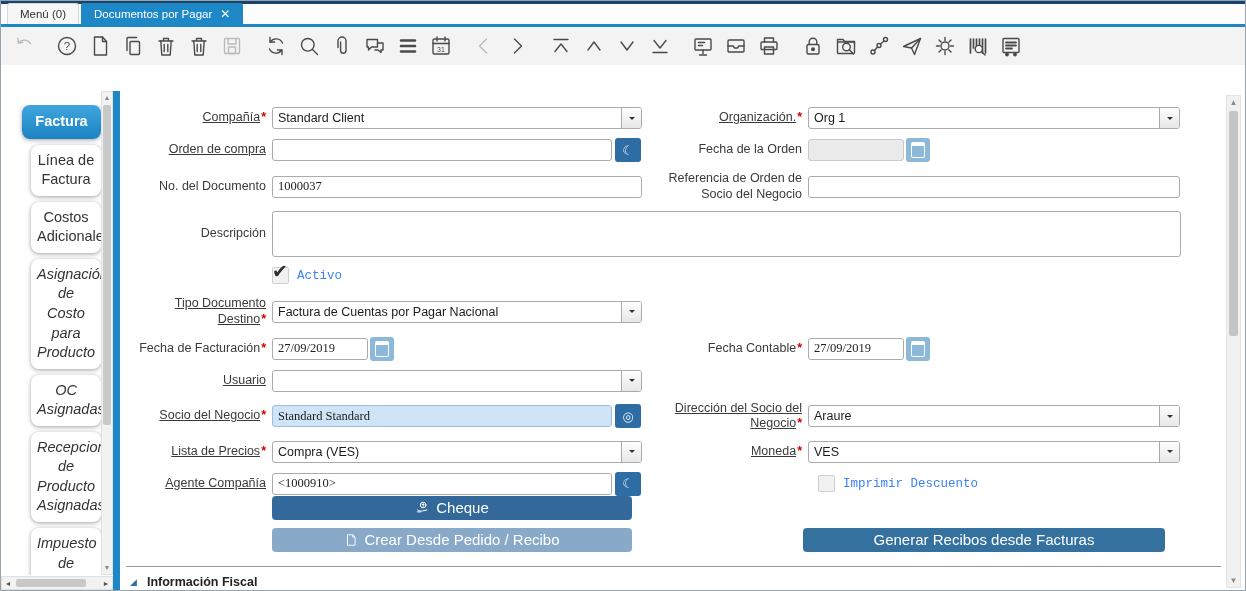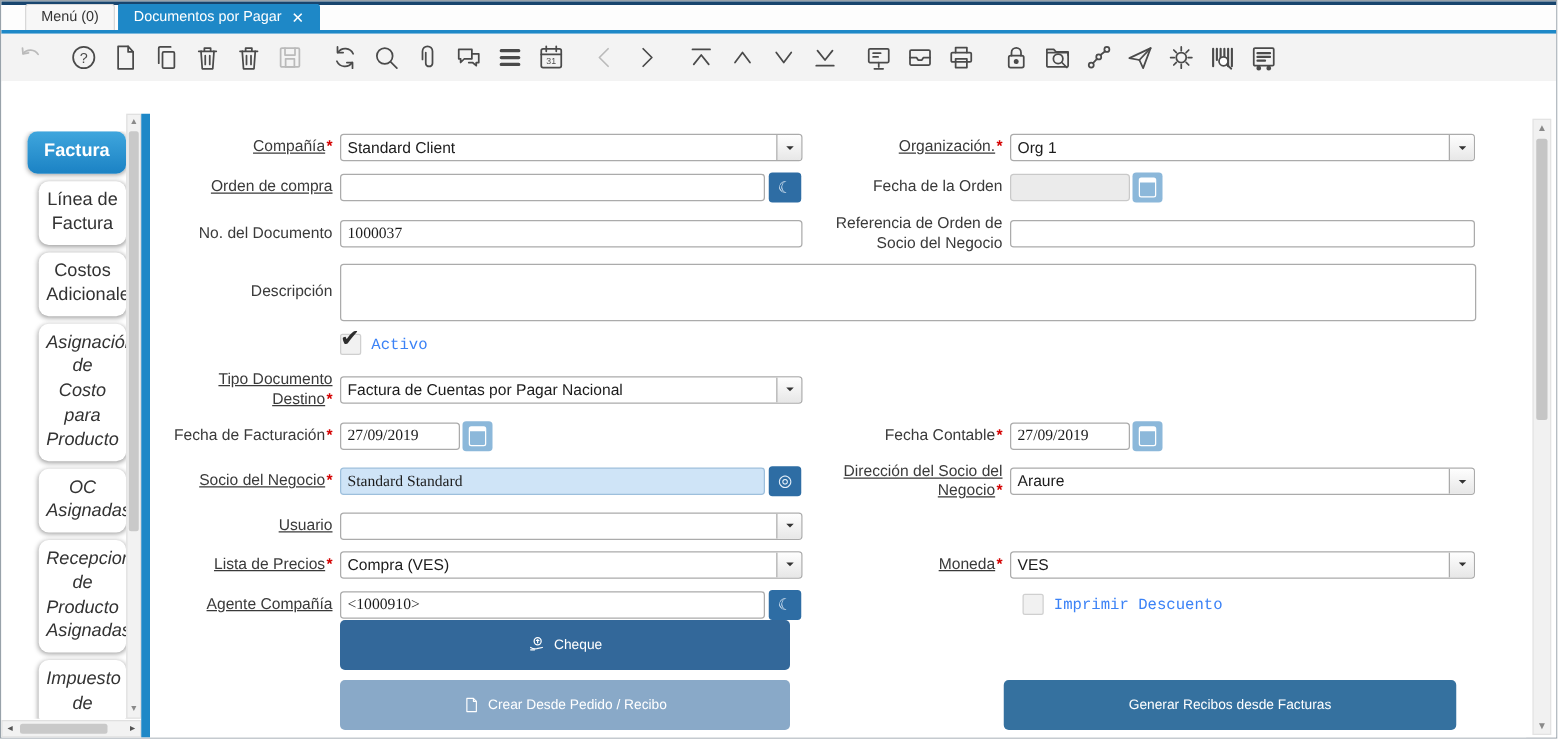--- a/index.html
+++ b/index.html
@@ -1,20 +1,20 @@
 <!DOCTYPE html>
 <html><head>
 <meta charset="utf-8">
 <style>
   html,body{margin:0;padding:0;background:#fff;}
   body{font-family:"Liberation Sans","DejaVu Sans",sans-serif;-webkit-font-smoothing:antialiased;}
   .app{position:relative;width:1246px;height:591px;overflow:hidden;background:#fff;border:1px solid #98a2aa;box-sizing:border-box;}
   
   .topstrip{height:3px;background:#18456e;}
-  .tabbar{height:20px;background:#fdfdfd;display:flex;align-items:flex-end;padding-left:19px;}
+  .tabbar{height:20px;background:#fdfdfd;display:flex;align-items:flex-end;padding-left:6px;}
   .wtab{height:20px;display:flex;align-items:center;padding:0 12px;font-size:11.5px;color:#333;
         background:#f7f7f7;border:1px solid #d8d8d8;border-bottom:none;border-radius:3px 3px 0 0;margin-right:2px;cursor:default;}
   .wtab.active{background:#1e88c7;color:#fff;border-color:#1e88c7;}
   .wtab .close{margin-left:8px;font-size:12px;color:#fff;font-weight:bold;}
   .accentline{height:3px;background:#1e88c7;}
   .toolbar{height:38px;background:#f3f3f3;display:flex;align-items:center;padding-left:6px;}
   .tbtn{width:26px;height:26px;margin:0 3.5px;display:inline-flex;align-items:center;justify-content:center;cursor:pointer;}
   .tbtn svg{width:24px;height:24px;}
   .tbtn.disabled{opacity:.33;}
   .tbtn.gap{margin-left:14px;}
@@ -63,21 +63,21 @@
           display:flex;align-items:center;justify-content:center;cursor:pointer;}
   .calglyph{width:12px;height:11px;border:1.5px solid #fff;border-top-width:4px;border-radius:2px;background:transparent;}
   .disabledf{background:#ebebeb;border-color:#c9c9c9;}
   .hl{background:#cfe4f7;border-color:#9dbfdc;}
   textarea.desc{width:909px;height:46px;resize:none;border:1px solid #ababab;border-radius:3px;font-size:12.5px;
                 font-family:"Liberation Sans",sans-serif;box-sizing:border-box;padding:3px 5px;outline:none;}
   .chkwrap{display:flex;align-items:center;}
   .chkbox{width:15px;height:15px;background:#f1f1f1;border:1px solid #cfcfcf;border-radius:2px;position:relative;flex:none;cursor:pointer;}
   .chkbox .mark{position:absolute;left:-1px;top:-8px;font-size:19px;color:#2e2e2e;}
   .chklabel{font-size:12.5px;color:#3b82f6;margin-left:8px;font-family:Liberation Mono, monospace;}
-  .bigbtn{height:40px;border:none;border-radius:4px;color:#fff;font-size:11px;font-family:"Liberation Sans",sans-serif;
+  .bigbtn{height:24px;border:none;border-radius:4px;color:#fff;font-size:15px;font-family:"Liberation Sans",sans-serif;
           display:flex;align-items:center;justify-content:center;cursor:pointer;}
   .btn-cheque{width:360px;background:#33689a;}
   .btn-create{width:360px;background:#89a9c8;}
   .btn-generate{width:362px;background:#35719f;margin-left:5px;}
   .bigbtn .bicon{margin-right:6px;display:inline-flex;}
   .section-head{border-top:1px solid #9a9a9a;margin-top:5px;padding:8px 0 0 4px;display:flex;align-items:center;}
   .tri{color:#2e6da4;font-size:9px;margin-right:10px;}
   .sectitle{font-size:12.5px;font-weight:bold;color:#222;}
   
   .main-vscroll{position:absolute;right:4px;top:30px;bottom:2px;width:15px;background:#f1f1f1;border:1px solid #e3e3e3;box-sizing:border-box;}
@@ -394,40 +394,40 @@
         </div>
         <div class="lbl r"><span>Fecha Contable</span><span class="req">*</span></div>
         <input class="tbox w100" value="27/09/2019" style="">
         <div class="calbtn">
             <span class="calglyph"></span>
           </div>
       </div>
 
       <div class="row">
         <div class="leftcol">
+          <div class="lbl"><span class="link">Usuario</span></div>
+          <div class="combo w370">
+            <div class="val"></div>
+            <div class="dbtn"></div>
+          </div>
+        </div>
+      </div>
+
+      <div class="row">
+        <div class="leftcol">
           <div class="lbl"><span class="link">Socio del Negocio</span><span class="req">*</span></div>
           <input class="tbox w340 hl" value="Standard Standard" style="">
           <div class="recbtn">
               <span>◎</span>
             </div>
         </div>
         <div class="lbl r"><span class="link">Dirección del Socio del Negocio</span><span class="req">*</span></div>
         <div class="combo w372">
           <div class="val">Araure</div>
           <div class="dbtn"></div>
-        </div>
-      </div>
-
-      <div class="row">
-        <div class="leftcol">
-          <div class="lbl"><span class="link">Usuario</span></div>
-          <div class="combo w370">
-            <div class="val"></div>
-            <div class="dbtn"></div>
-          </div>
         </div>
       </div>
 
       <div class="row">
         <div class="leftcol">
           <div class="lbl"><span class="link">Lista de Precios</span><span class="req">*</span></div>
           <div class="combo w370">
             <div class="val">Compra (VES)</div>
             <div class="dbtn"></div>
           </div>

